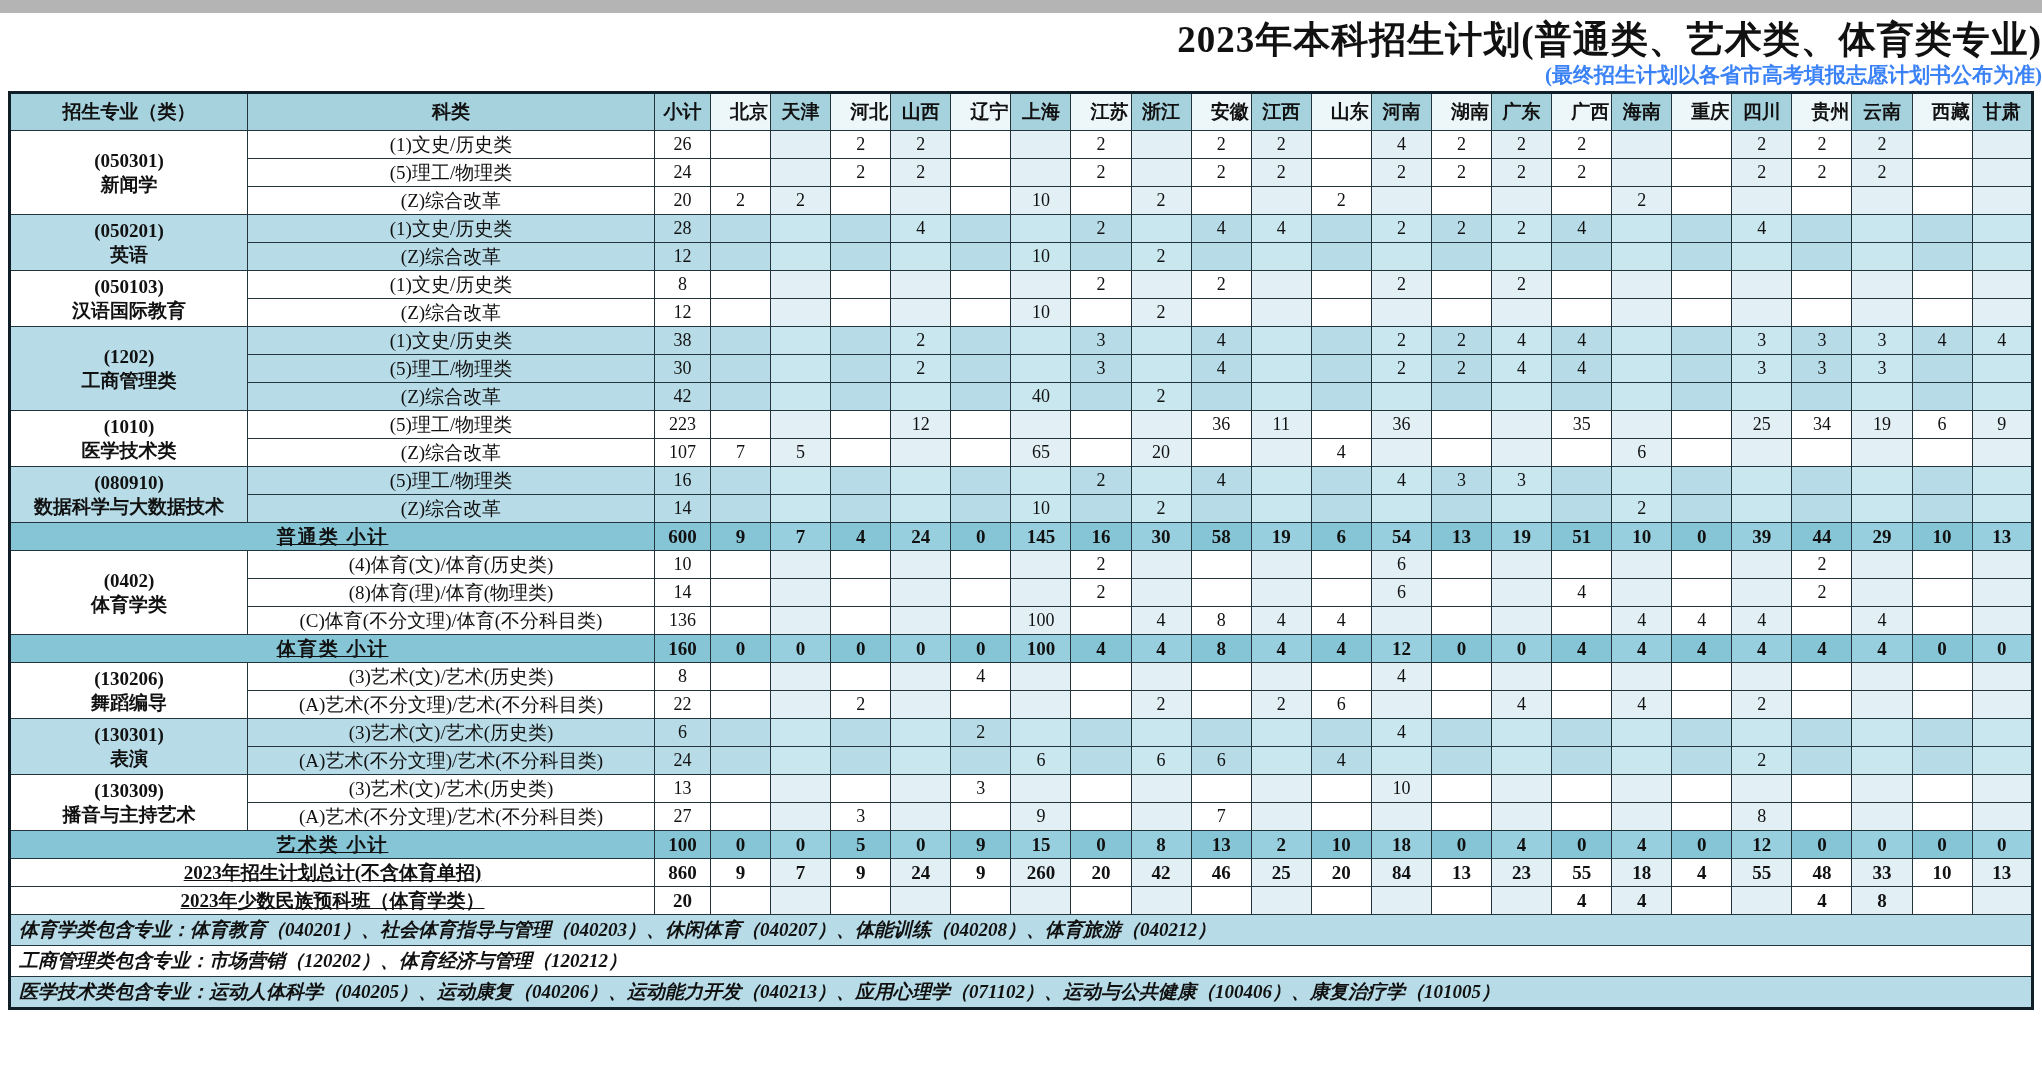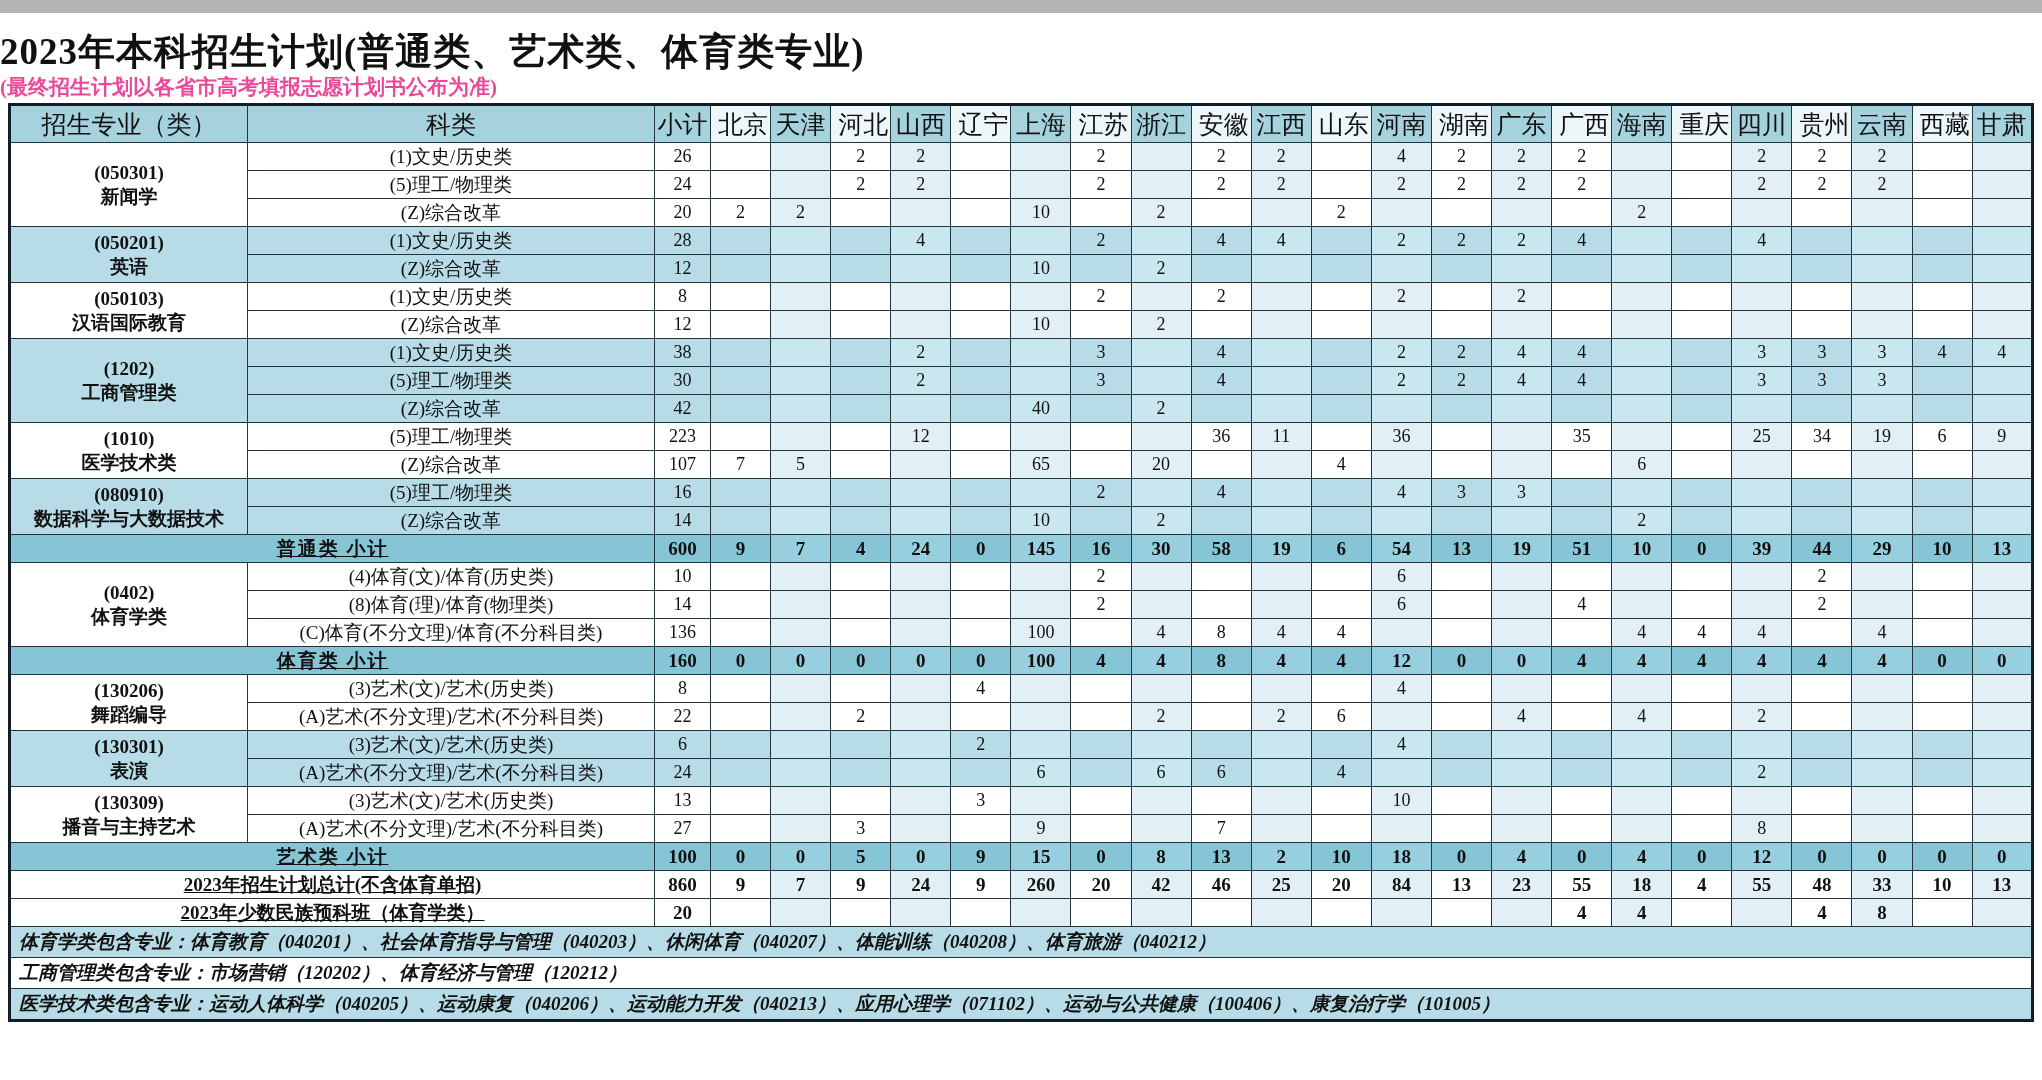--- a/index.html
+++ b/index.html
@@ -5,28 +5,28 @@
   :root{
     --band:#86c5d6; --band-alt:#97cfde;
     --tint:#b7dce8; --tint-alt:#c9e7ef;
     --colw:#e2f0f6; --header:#a6d2de; --header-alt:#edf6f9;
     --border:#22343c; --frame:#101f27;
   }
   html,body{margin:0;padding:0;background:#ffffff;
     font-family:"Liberation Serif","DejaVu Serif",serif;}
   .page{width:2042px;height:1080px;background:#fff;position:relative;overflow:hidden;}
   .topstrip{height:13px;width:100%;background:#b4b4b4;}
-  .titlewrap{text-align:left;padding-top:16px;}
+  .titlewrap{text-align:right;padding-top:4px;}
   .title{font-size:37px;font-weight:bold;color:#111;letter-spacing:1px;line-height:1.25;}
-  .subtitle{font-size:21px;font-weight:bold;color:#ec4899;line-height:1.15;}
+  .subtitle{font-size:21px;font-weight:bold;color:#3b82f6;line-height:1.15;}
   table.plan{border-collapse:collapse;table-layout:fixed;width:2026px;margin:4px 8px 0 8px;
     border:3px solid var(--frame);}
   table.plan th,table.plan td{border:1.5px solid var(--border);padding:0 2px;
     text-align:center;vertical-align:middle;color:#111;overflow:hidden;white-space:nowrap;}
-  tr.hdr th{height:36px;font-size:25px;font-weight:normal;background:var(--header);}
+  tr.hdr th{height:36px;font-size:19px;font-weight:bold;background:var(--header);}
   tr.hdr th.alt{background:var(--header-alt);text-align:right;}
   td.num,th.major{font-size:18px;}
   tbody td{height:27px;font-size:18px;background:#fff;}
   td.cat{text-align:left;padding-left:10px;font-weight:normal;font-size:19px;}
   th.major{font-weight:bold;background:#fff;font-size:19px;line-height:1.25;}
   tr.shade td, th.major.shade{background:var(--tint);}
   tr.shade td.alt{background:var(--tint-alt);}
   tr.white td.alt{background:var(--colw);}
   tr.band td{background:var(--band);font-weight:bold;font-size:19px;}
   tr.band td.alt{background:var(--band-alt);}

